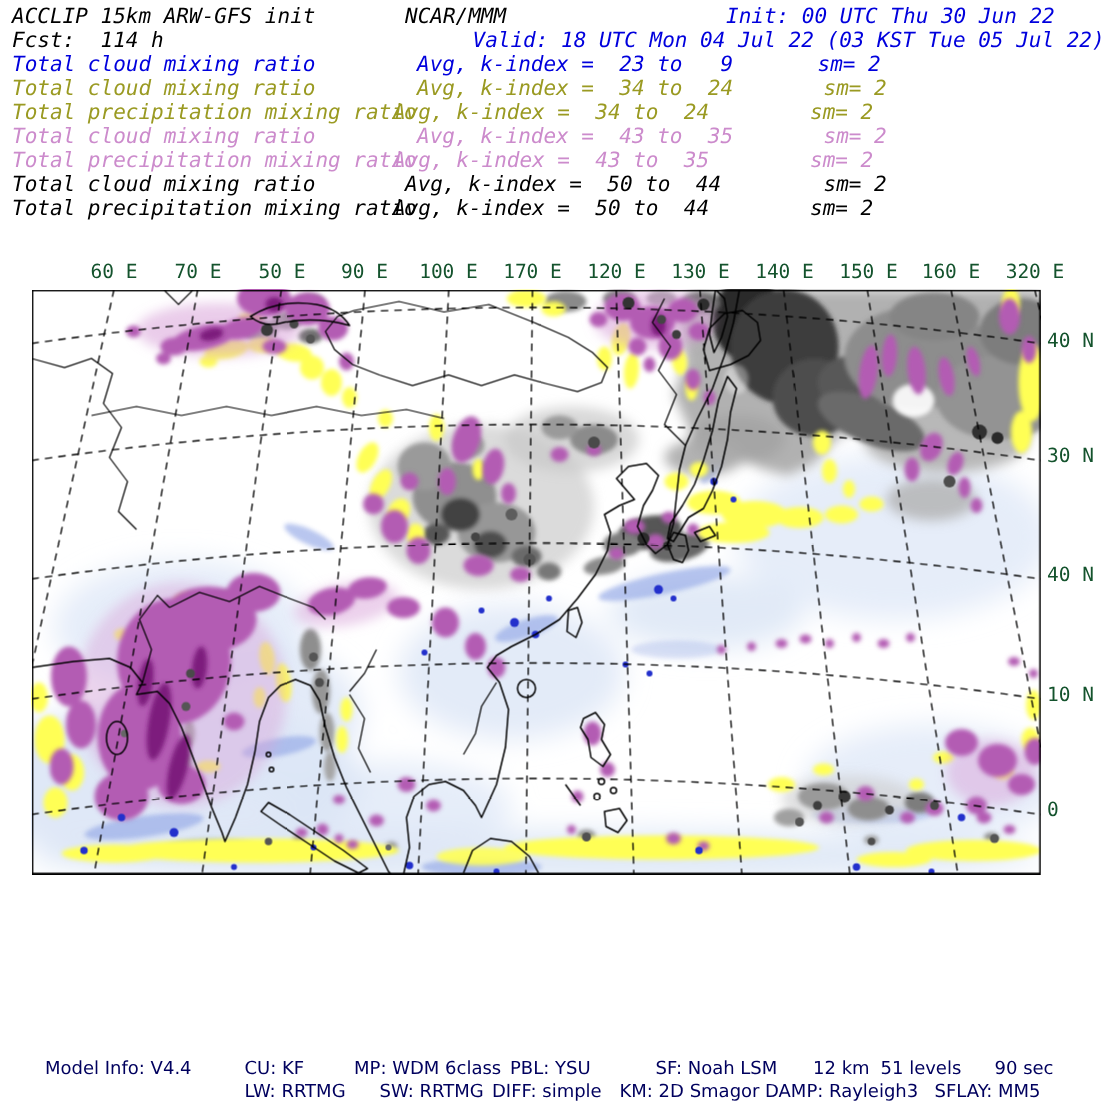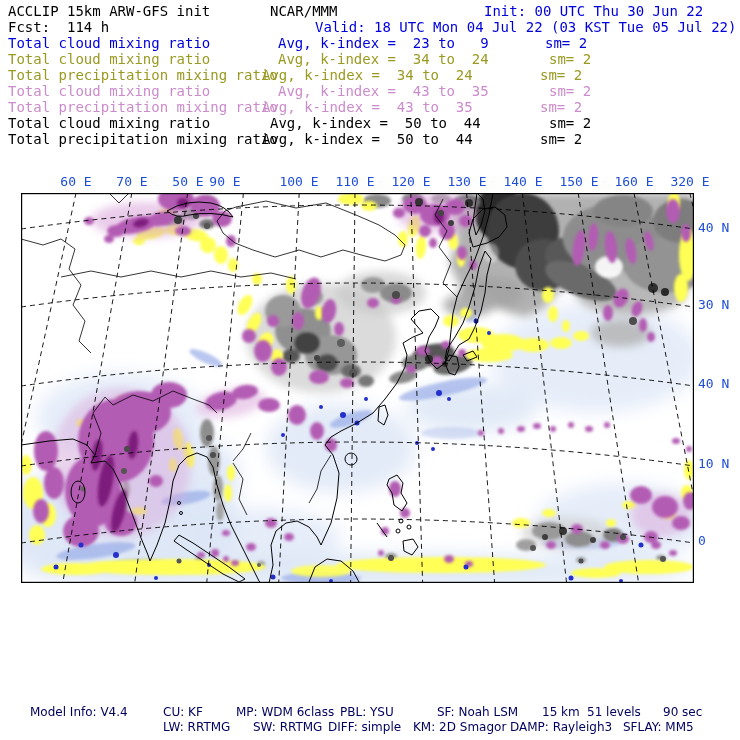--- a/index.html
+++ b/index.html
@@ -1,20 +1,20 @@
 <!DOCTYPE html>
 <html style="--black: #000000; --blue: #0000dd; --olive: #9a9a22; --orchid: #cc8bcc; --navy: #00005e; --map-yellow: #ffff55; --map-purple: #b35cb3; --map-gray: #8e8e8e; --map-lightblue: #dce6f6; --map-darkblue: #2330cc;"><head>
 <meta charset="utf-8">
 <style>
   html,body{margin:0;padding:0;background:#ffffff;}
   body{width:740px;height:740px;position:relative;overflow:hidden;
        font-family:"DejaVu Sans Mono", monospace;}
   .abs{position:absolute;white-space:pre;}
-  .hd{font-size:14px;line-height:16px;}
-  .ax{font-size:13px;line-height:14px;color:#1d4ed8;}
+  .hd{font-size:14px;line-height:16px;font-style:italic;}
+  .ax{font-size:13px;line-height:14px;color:#14532d;}
   .ft{font-family:"DejaVu Sans", sans-serif;font-size:12px;line-height:14px;color:var(--navy);}
   .c-blk{color:var(--black);} .c-blu{color:var(--blue);}
   .c-olv{color:var(--olive);} .c-orc{color:var(--orchid);}
   .ctr{transform:translateX(-50%);}
   svg{position:absolute;left:21px;top:193px;}
 </style>
 </head>
 <body>
 
 <div>
@@ -51,23 +51,23 @@
 
   <span class="abs hd c-blk" style="left:8px;top:131px">Total precipitation mixing ratio</span>
   <span class="abs hd c-blk" style="left:262px;top:131px">Avg, k-index =  50 to  44</span>
   <span class="abs hd c-blk" style="left:540px;top:131px">sm= 2</span>
 </div>
 
 <div>
   <span class="abs ax ctr" style="left:76px;top:175px">60 E</span>
   <span class="abs ax ctr" style="left:132px;top:175px">70 E</span>
   <span class="abs ax ctr" style="left:188px;top:175px">50 E</span>
-  <span class="abs ax ctr" style="left:225px;top:175px">90 E</span>
+  <span class="abs ax ctr" style="left:243px;top:175px">90 E</span>
   <span class="abs ax ctr" style="left:299px;top:175px">100 E</span>
-  <span class="abs ax ctr" style="left:355px;top:175px">110 E</span>
+  <span class="abs ax ctr" style="left:355px;top:175px">170 E</span>
   <span class="abs ax ctr" style="left:411px;top:175px">120 E</span>
   <span class="abs ax ctr" style="left:467px;top:175px">130 E</span>
   <span class="abs ax ctr" style="left:523px;top:175px">140 E</span>
   <span class="abs ax ctr" style="left:579px;top:175px">150 E</span>
   <span class="abs ax ctr" style="left:634px;top:175px">160 E</span>
   <span class="abs ax ctr" style="left:690px;top:175px">320 E</span>
 </div>
 <div>
   <span class="abs ax" style="left:698px;top:221px">40 N</span>
   <span class="abs ax" style="left:698px;top:298px">30 N</span>
@@ -493,21 +493,21 @@
 
   <rect x="0.6" y="0.6" width="671.8" height="388.8" fill="none" stroke="#000000" stroke-width="1.2"></rect>
 </svg>
 
 <div>
   <span class="abs ft" style="left:30px;top:705px">Model Info: V4.4</span>
   <span class="abs ft" style="left:163px;top:705px">CU: KF</span>
   <span class="abs ft" style="left:236px;top:705px">MP: WDM 6class</span>
   <span class="abs ft" style="left:340px;top:705px">PBL: YSU</span>
   <span class="abs ft" style="left:437px;top:705px">SF: Noah LSM</span>
-  <span class="abs ft" style="left:542px;top:705px">15 km</span>
+  <span class="abs ft" style="left:542px;top:705px">12 km</span>
   <span class="abs ft" style="left:587px;top:705px">51 levels</span>
   <span class="abs ft" style="left:663px;top:705px">90 sec</span>
 
   <span class="abs ft" style="left:163px;top:720px">LW: RRTMG</span>
   <span class="abs ft" style="left:253px;top:720px">SW: RRTMG</span>
   <span class="abs ft" style="left:328px;top:720px">DIFF: simple</span>
   <span class="abs ft" style="left:413px;top:720px">KM: 2D Smagor</span>
   <span class="abs ft" style="left:510px;top:720px">DAMP: Rayleigh3</span>
   <span class="abs ft" style="left:623px;top:720px">SFLAY: MM5</span>
 </div>

